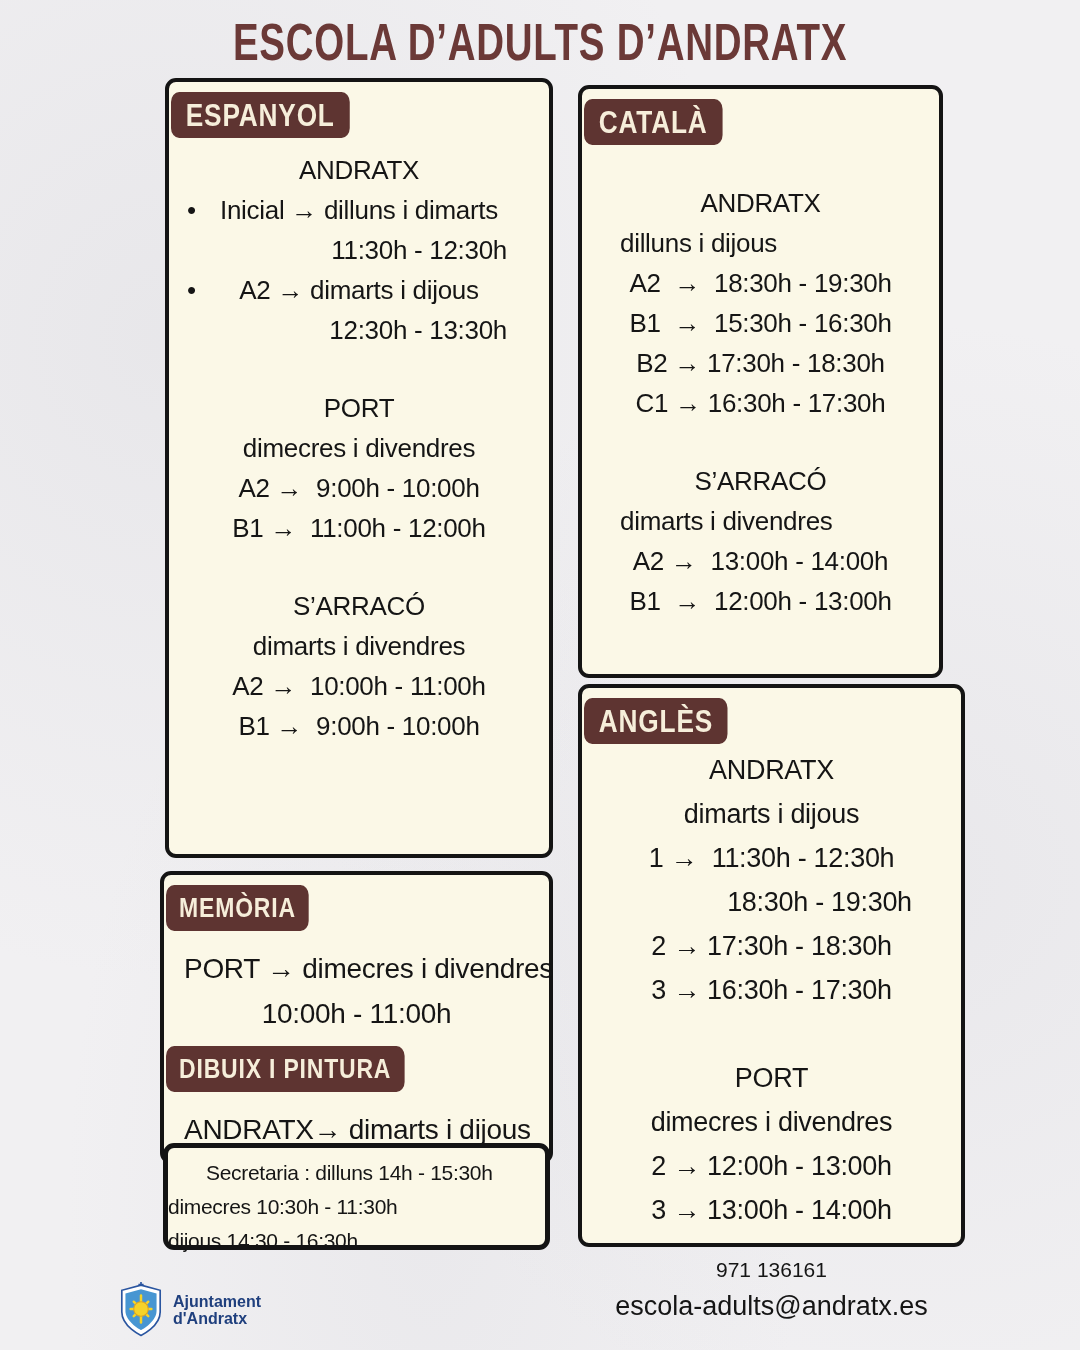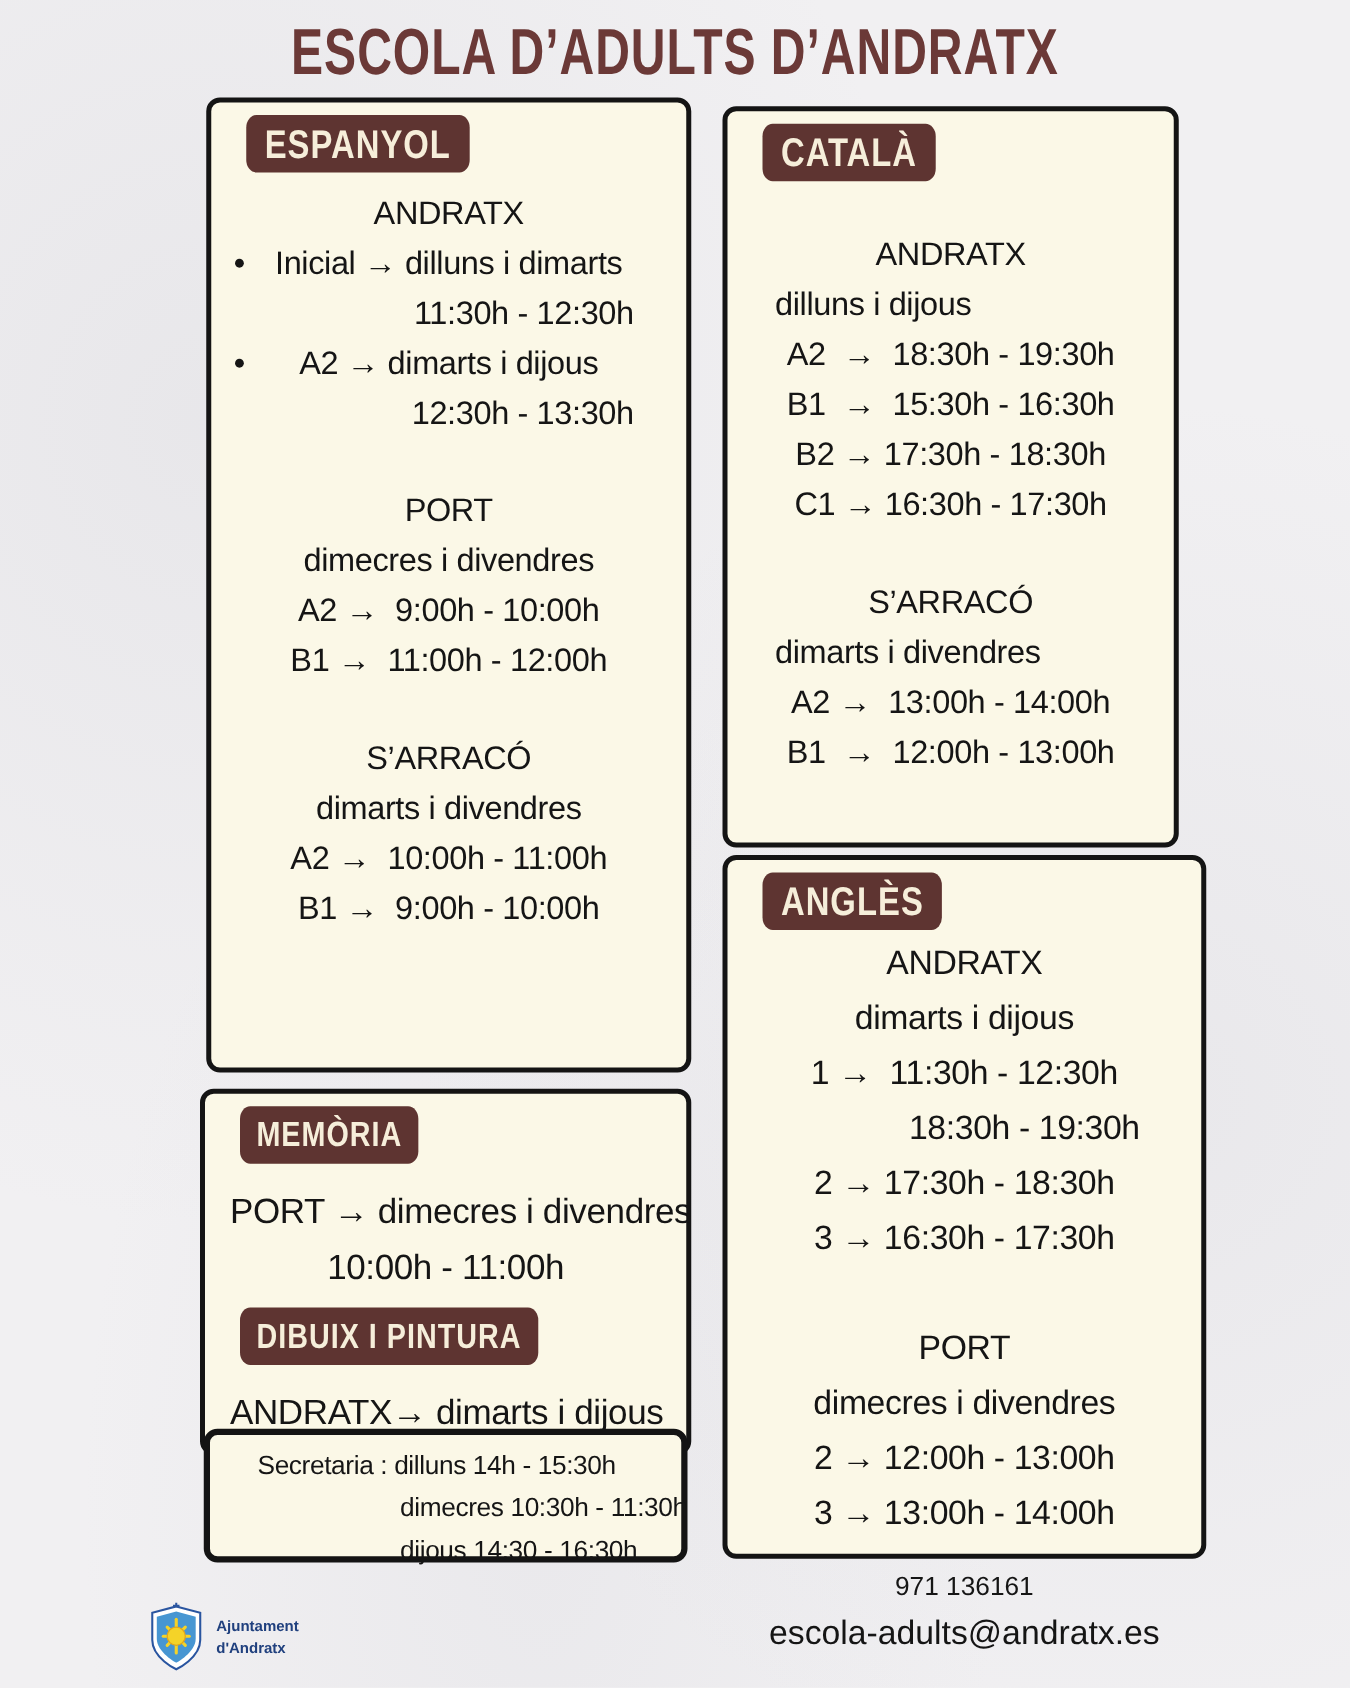--- a/index.html
+++ b/index.html
@@ -21,21 +21,21 @@
   .panel {
     position:absolute; background:#fbf8e7; border:4px solid #141414;
     border-radius:11px; box-sizing:border-box;
   }
   #panel-espanyol   { left:165px; top:78px;   width:388px; height:780px; }
   #panel-catala     { left:578px; top:85px;   width:365px; height:593px; }
   #panel-angles     { left:578px; top:684px;  width:387px; height:563px; }
   #panel-memoria    { left:160px; top:871px;  width:393px; height:293px; }
   #panel-secretaria { left:163px; top:1143px; width:387px; height:107px; border-width:5px; }
 
-  .badge-row { margin:10px 0 4px 28px; }
+  .badge-row { margin:10px 0 4px 2px; }
   .badge {
     display:inline-block; background:#5e3431; color:#f6eeda;
     font-weight:bold; font-size:32px; line-height:40px; letter-spacing:1px;
     padding:3px 18px; border-radius:10px; white-space:pre;
     transform:scaleX(.82); transform-origin:left center;
   }
   .badge.small { font-size:28px; line-height:40px; padding:3px 16px; }
 
   .lines { margin-top:12px; }
   #panel-catala .lines, #panel-angles .lines { margin-top:0; }
@@ -49,32 +49,32 @@
   #panel-angles .line { font-size:27px; line-height:44px; }
   #panel-memoria .line { font-size:28px; line-height:45px; }
   #panel-secretaria .line { font-size:21px; line-height:34px; }
 
   .kind-heading, .kind-center { text-align:center; }
   .kind-center-right { text-align:center; transform:translateX(48px); }
   .kind-left  { padding-left:38px; }
   #panel-memoria .kind-left { padding-left:20px; }
   .kind-right { text-align:right; padding-right:42px; }
   #panel-memoria .kind-right { padding-right:26px; }
-  .kind-indent { padding-left:152px; }
+  .kind-indent { }
   .kind-bullet { text-align:center; }
   .kind-bullet::before { content:"\2022"; position:absolute; left:18px; top:0; }
   .gap-before { margin-top:38px; }
   #panel-angles .gap-before { margin-top:44px; }
 
   #contact { position:absolute; left:578px; top:1254px; width:387px; text-align:center; color:#151515; }
   #contact .phone { font-size:21px; line-height:32px; }
   #contact .email { font-size:27px; line-height:40px; }
 
   #footer-logo { position:absolute; left:118px; top:1282px; display:flex; align-items:center; gap:9px; }
-  #footer-logo .logo-text { font-size:12px; font-weight:bold; color:#20407e; line-height:17px; }
+  #footer-logo .logo-text { font-size:16px; font-weight:bold; color:#20407e; line-height:17px; }
 </style>
 </head>
 <body>
 
 <h1 class="title">ESCOLA D’ADULTS D’ANDRATX</h1>
 
 <section class="panel" id="panel-espanyol">
   <div class="badge-row">
     <span class="badge">ESPANYOL</span>
   </div>

